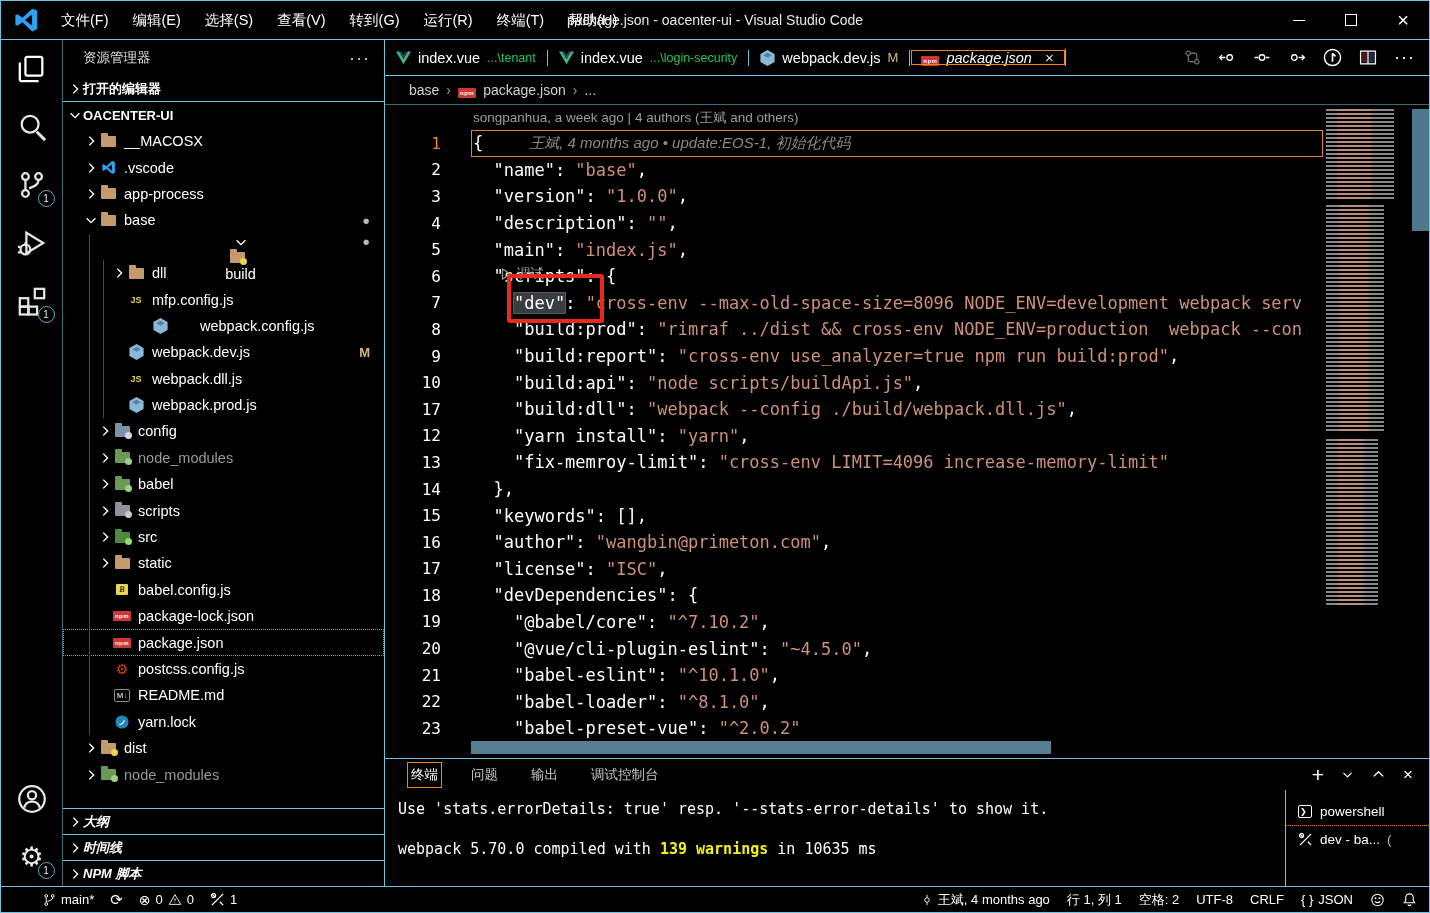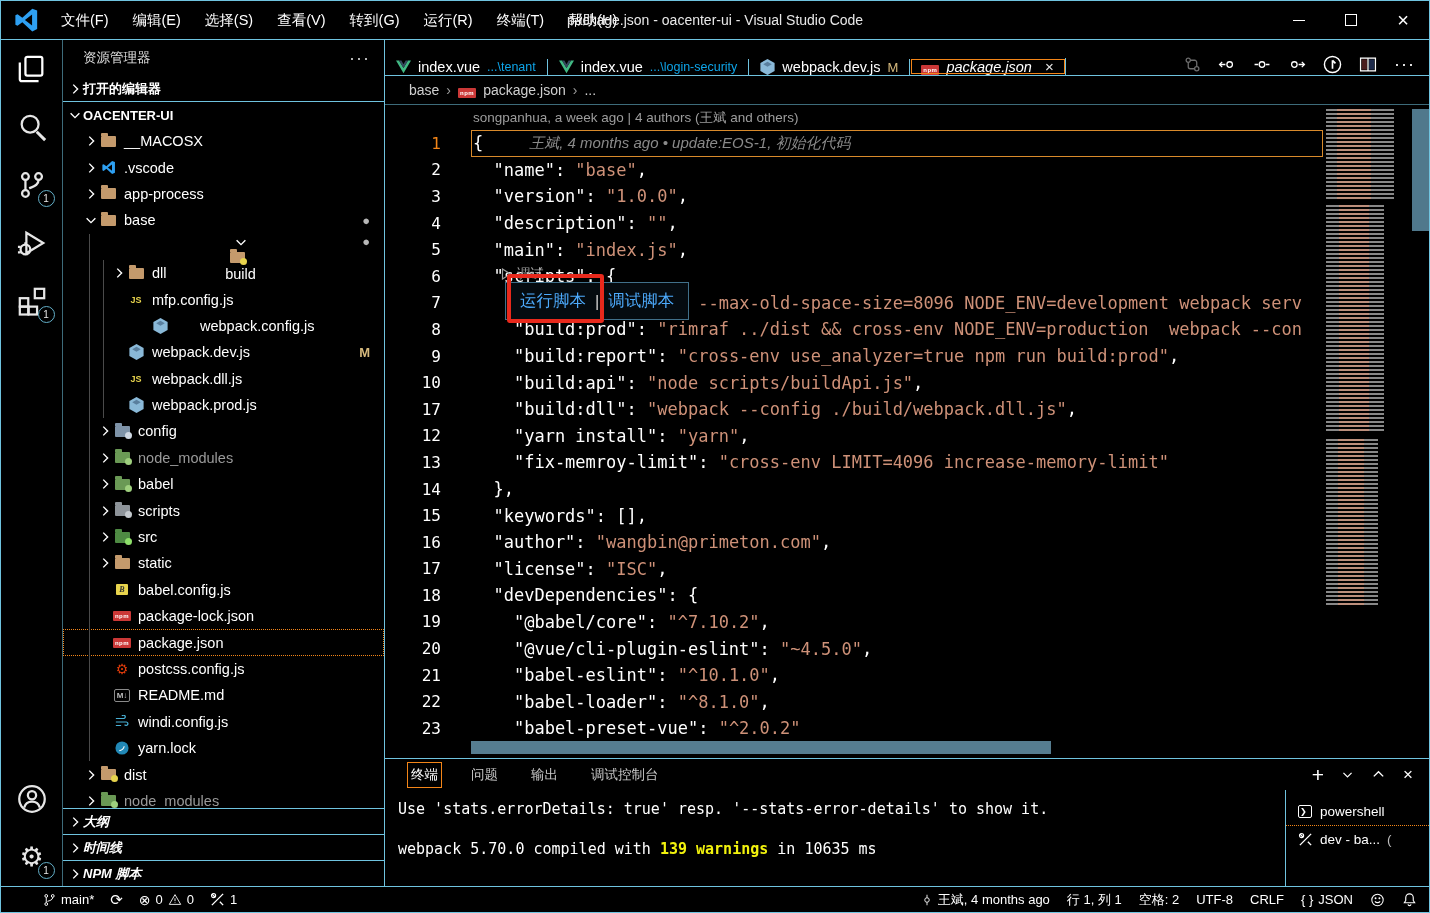--- a/index.html
+++ b/index.html
@@ -42,23 +42,23 @@
   .fold::before{content:"";position:absolute;top:-3px;left:0;width:7px;height:3px;background:inherit;border-radius:1px 1px 0 0;}
   .fold .emb{position:absolute;right:-2px;bottom:-2px;width:7px;height:7px;border-radius:50%;}
   .js-ico{font:bold 9px "Liberation Sans",sans-serif;color:#e8d44d;}
   .npm-ico{background:#cb3837;color:#fff;font:bold 6px "Liberation Sans",sans-serif;padding:2px 2px;border-radius:1px;letter-spacing:.5px;}
   .babel-ico{background:#e8d44d;color:#323330;font:bold 8px "Liberation Serif",serif;padding:1px 3px;border-radius:1px;font-style:italic;}
   .md-ico{border:1px solid #8a8a8a;color:#bdbdbd;font:bold 8px "Liberation Sans",sans-serif;padding:1px 2px;border-radius:2px;}
   .sb-bottom{flex:none;font-style:italic;}
   .sb-bottom .sb-section{border-top:1px solid #6fc3df;}
   
   .editor-col{flex:1;display:flex;flex-direction:column;min-width:0;min-height:0;}
-  .tabbar{height:36px;flex:none;display:flex;align-items:flex-end;border-bottom:1px solid #6fc3df;}
+  .tabbar{height:36px;flex:none;display:flex;align-items:center;border-bottom:1px solid #6fc3df;}
   .tab{display:flex;align-items:center;gap:7px;padding:0 11px;border-right:1px solid #6fc3df;font-size:14.5px;white-space:nowrap;}
-  .tab .desc{color:#0ea5e9;font-size:12.5px;}
+  .tab .desc{color:#22c55e;font-size:12.5px;}
   .tab.active{outline:1px solid #f38518;outline-offset:-2px;}
   .tab.active .label{font-style:italic;}
   .tab .close{margin-left:6px;font-size:15px;color:#e8e8e8;}
   .tab .mod{color:#d7ba7d;font-size:13px;}
   .tab-actions{margin-left:auto;display:flex;align-items:center;gap:17px;padding:0 14px;}
   .breadcrumb{height:29px;flex:none;display:flex;align-items:center;gap:7px;padding-left:24px;font-size:14px;color:#cfcfcf;border-bottom:1px solid rgba(111,195,223,.55);}
   .breadcrumb .sep{color:#9d9d9d;}
   
   .editor{flex:1;min-height:0;position:relative;overflow:hidden;font-family:"DejaVu Sans Mono",monospace;font-size:17px;}
   .lens-top{height:25px;display:flex;align-items:center;padding-left:88px;color:#9d9d9d;font-size:13.5px;font-family:"Liberation Sans",sans-serif;}
@@ -474,30 +474,20 @@
             <span class="chev"></span>
             <span class="ico">
               <span class="md-ico">M↓</span>
             </span>
             <span class="label">README.md</span>
           </div>
           <div class="trow" style="padding-left: 34px;">
             <span class="guide" style="left: 26px;"></span>
             <span class="chev"></span>
             <span class="ico">
-              <svg width="16" height="14" viewBox="0 0 16 16" fill="none" stroke="#fff" stroke-width="1.2">
-                <path d="M1 4h9a2 2 0 1 0-2-3M1 8h12a2 2 0 1 1-2 3M1 12h6" stroke="#48b0d5" stroke-width="1.4"></path>
-              </svg>
-            </span>
-            <span class="label">windi.config.js</span>
-          </div>
-          <div class="trow" style="padding-left: 34px;">
-            <span class="guide" style="left: 26px;"></span>
-            <span class="chev"></span>
-            <span class="ico">
               <svg width="14" height="14" viewBox="0 0 16 16">
                 <circle cx="8" cy="8" r="7.5" fill="#2188b6"></circle>
                 <path d="M5 11c2.5-.5 5-2 5.5-5" stroke="#fff" stroke-width="1.3" fill="none"></path>
               </svg>
             </span>
             <span class="label">yarn.lock</span>
           </div>
           <div class="trow" style="padding-left: 20px;">
             <span class="chev">
               <svg width="14" height="14" viewBox="0 0 16 16" fill="none" stroke="#fff" stroke-width="1.2">
@@ -672,25 +662,20 @@
             <div class="code-line"><span class="gutter">23</span><span class="lc"><span class="tok-w">    "babel-preset-vue": </span><span class="tok-s">"^2.0.2"</span></span></div>
           </div>
 
         <div class="codelens-debug">
           <svg width="11" height="12" viewBox="0 0 10 12">
               <path d="M1 1l8 5-8 5z" fill="none" stroke="#9d9d9d" stroke-width="1.2"></path>
             </svg>
           <span>调试</span>
         </div>
 
-        <div class="popup">
-          <a href="#">运行脚本</a>
-          <span class="psep">|</span>
-          <a href="#">调试脚本</a>
-        </div>
 
         <div class="red-box"></div>
 
         <div class="minimap">
           <div class="mm" style="top:2px;height:90px;width:68px;"></div>
           <div class="mm o" style="top:2px;height:90px;width:34px;left:14px;"></div>
           <div class="mm" style="top:98px;height:228px;width:58px;"></div>
           <div class="mm o" style="top:98px;height:228px;width:30px;left:16px;"></div>
           <div class="mm" style="top:332px;height:166px;width:52px;"></div>
           <div class="mm o" style="top:332px;height:166px;width:26px;left:15px;"></div>

